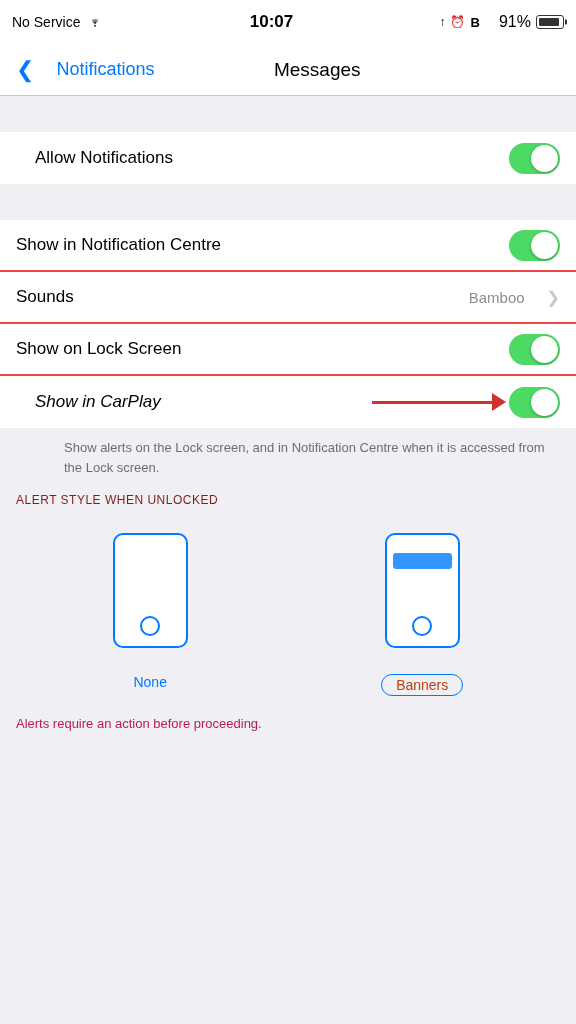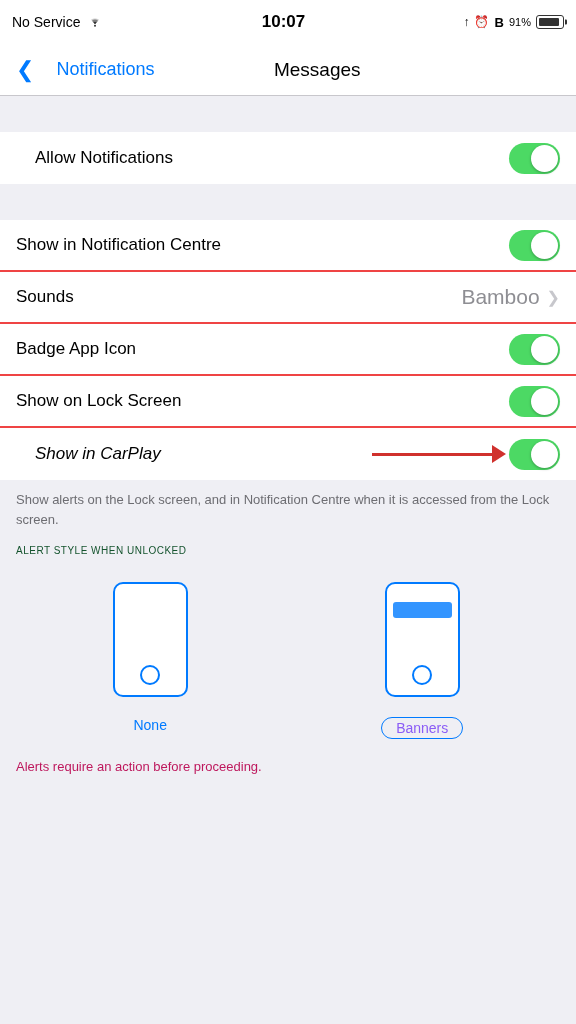--- a/index.html
+++ b/index.html
@@ -92,23 +92,23 @@
     .settings-row:last-child {
       border-bottom: none;
       padding-left: 35px;
     }
     .row-label {
       flex: 1;
       font-size: 17px;
       color: #000;
     }
     .row-value {
-      font-size: 21px;
+      font-size: 15px;
       color: #8e8e93;
-      margin-right: 7px;
+      margin-right: 22px;
     }
     .row-chevron {
       color: #c7c7cc;
       font-size: 16px;
     }
 
     
     .toggle {
       width: 51px; height: 31px;
       border-radius: 16px;
@@ -148,40 +148,41 @@
       border-left: 14px solid #d0312d;
     }
 
     
     .description-text {
       background: #efeff4;
       padding: 10px 16px 6px;
       font-size: 13px;
       color: #6d6d72;
       line-height: 1.5;
+      margin-left: 48px;
     }
     .section-header {
       padding: 10px 16px 6px;
-      font-size: 10px;
-      color: #14532d;
+      font-size: 12px;
+      color: #7f1d1d;
       text-transform: uppercase;
       letter-spacing: 0.5px;
       background: #efeff4;
     }
 
     
     .alert-style-container {
       background: #efeff4;
       padding: 20px 16px 10px;
       display: flex;
       justify-content: space-around;
       align-items: flex-start;
     }
     .alert-style-item {
-      display: flex; flex-direction: column; align-items: center; gap: 20px;
+      display: flex; flex-direction: column; align-items: center; gap: 26px;
       cursor: pointer;
     }
     .phone-icon {
       width: 75px; height: 115px;
       border: 2px solid #007aff;
       border-radius: 10px;
       background: #fff;
       position: relative;
       display: flex; flex-direction: column; align-items: center;
       justify-content: flex-end;
@@ -199,21 +200,21 @@
       background: #007aff;
       border-radius: 8px 8px 0 0;
     }
 
     .alert-label {
       font-size: 14px;
       color: #007aff;
     }
     .alert-label-selected {
       font-size: 14px;
-      color: #8b5cf6;
+      color: #c2410c;
       border: 1.5px solid #007aff;
       border-radius: 12px;
       padding: 2px 14px;
     }
 
     
     .footer-text {
       background: #efeff4;
       padding: 8px 16px;
       font-size: 13px;
@@ -237,21 +238,21 @@
     </span>
   </div>
   <div class="status-center">10:07</div>
   <div class="status-right">
 
     <span style="font-size:12px;">↑</span>
 
     <span style="font-size:12px;">⏰</span>
 
     <span style="font-size:13px; font-weight:bold;">B</span>
-    <span style="font-size:11px;">91%</span>
+    <span style="font-size:16px;margin-left:14px;">91%</span>
     <div class="battery">
       <div class="battery-body">
         <div class="battery-fill"></div>
       </div>
     </div>
   </div>
 </div>
 
 <div class="nav-bar">
   <div class="nav-back">
@@ -280,26 +281,20 @@
     <div class="toggle">
       <div class="toggle-knob"></div>
     </div>
   </div>
   <div class="settings-row">
     <span class="row-label">Sounds</span>
     <span class="row-value">Bamboo</span>
     <span class="row-chevron">❯</span>
   </div>
   <div class="settings-row">
-    <span class="row-label">Badge App Icon</span>
-    <div class="toggle">
-      <div class="toggle-knob"></div>
-    </div>
-  </div>
-  <div class="settings-row">
     <span class="row-label">Show on Lock Screen</span>
     <div class="toggle">
       <div class="toggle-knob"></div>
     </div>
   </div>
   <div class="settings-row arrow-row">
     <span class="row-label">Show in CarPlay</span>
 
     <div class="red-arrow">
       <div class="arrow-line"></div>

